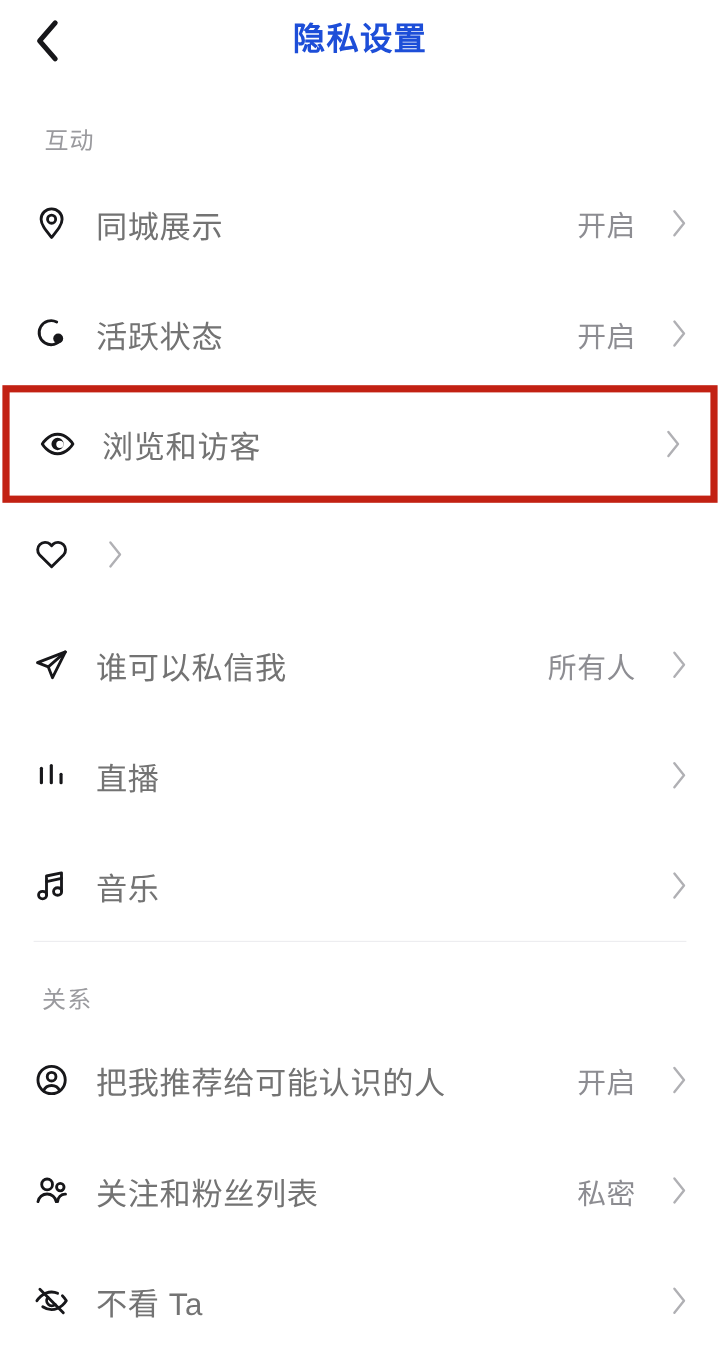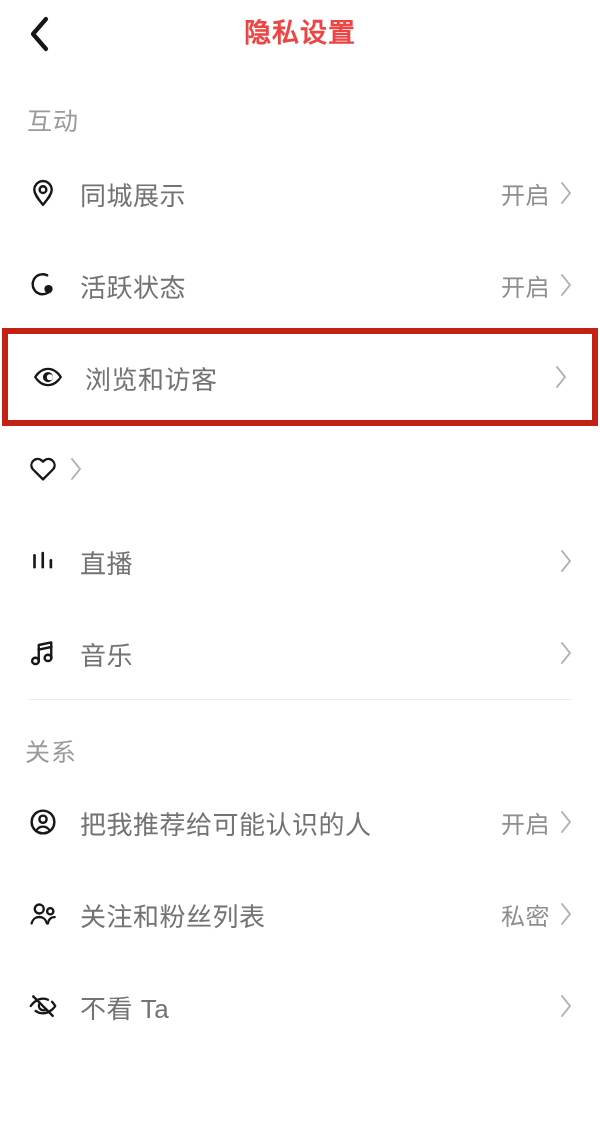--- a/index.html
+++ b/index.html
@@ -37,31 +37,32 @@
     align-items: center;
     justify-content: center;
     cursor: pointer;
   }
   .back-btn svg { display: block; }
   .header-title {
     width: 100%;
     text-align: center;
     font-size: 27px;
     font-weight: 700;
-    color: #ef4444;
+    color: #1d4ed8;
     letter-spacing: 1px;
     line-height: 66px;
   }
 
   
   .section-label {
     padding-left: 27px;
-    font-size: 25px;
+    font-size: 20px;
     color: #9a9a9e;
     letter-spacing: 1px;
+    margin-left: 10px;
   }
   .section-label.first { padding-top: 35px; padding-bottom: 10px; }
   .section-label.second { padding-top: 32px; padding-bottom: 8px; padding-left: 25px; }
 
   
   .list { display: block; }
   .row {
     position: relative;
     display: flex;
     align-items: center;
@@ -85,21 +86,21 @@
     margin-left: 20px;
     font-size: 26px;
     color: #737373;
     letter-spacing: 0.5px;
     white-space: nowrap;
   }
   .row-value {
     flex: 0 0 auto;
     font-size: 24px;
     color: #8d8d92;
-    margin-right: 4px;
+    margin-right: 24px;
     letter-spacing: 0.5px;
     white-space: nowrap;
   }
   .row-chevron {
     flex: 0 0 auto;
     width: 20px;
     height: 24px;
     display: flex;
     align-items: center;
     justify-content: flex-end;
@@ -199,20 +200,35 @@
         </svg>
       </span>
       <span class="row-value"></span>
       <span class="row-chevron">
         <svg width="16" height="26" viewBox="0 0 16 26" fill="none" stroke="currentColor" stroke-width="2" stroke-linecap="round" stroke-linejoin="round" aria-hidden="true">
           <polyline points="4,3 12,13 4,23"></polyline>
         </svg>
       </span>
     </div>
 
+    <div class="row">
+      <span class="row-icon">
+        <svg width="30" height="30" viewBox="0 0 24 24" fill="none" stroke="currentColor" stroke-width="1.9" stroke-linecap="round" stroke-linejoin="round" aria-hidden="true">
+          <path d="M21.2 3.4 2.6 10.6l7.2 2.8 2.8 7.2z"></path>
+          <path d="M9.8 13.4 21.2 3.4"></path>
+        </svg>
+      </span>
+      <span class="row-label">谁可以私信我</span>
+      <span class="row-value">所有人</span>
+      <span class="row-chevron">
+        <svg width="16" height="26" viewBox="0 0 16 26" fill="none" stroke="currentColor" stroke-width="2" stroke-linecap="round" stroke-linejoin="round" aria-hidden="true">
+          <polyline points="4,3 12,13 4,23"></polyline>
+        </svg>
+      </span>
+    </div>
 
     <div class="row">
       <span class="row-icon">
         <svg width="30" height="30" viewBox="0 0 24 24" fill="none" stroke="currentColor" stroke-width="2.1" stroke-linecap="round" aria-hidden="true">
           <line x1="5.2" y1="7.4" x2="5.2" y2="17"></line>
           <line x1="11.8" y1="5.6" x2="11.8" y2="17"></line>
           <line x1="18.3" y1="11.4" x2="18.3" y2="17"></line>
         </svg>
       </span>
       <span class="row-label">直播</span>

